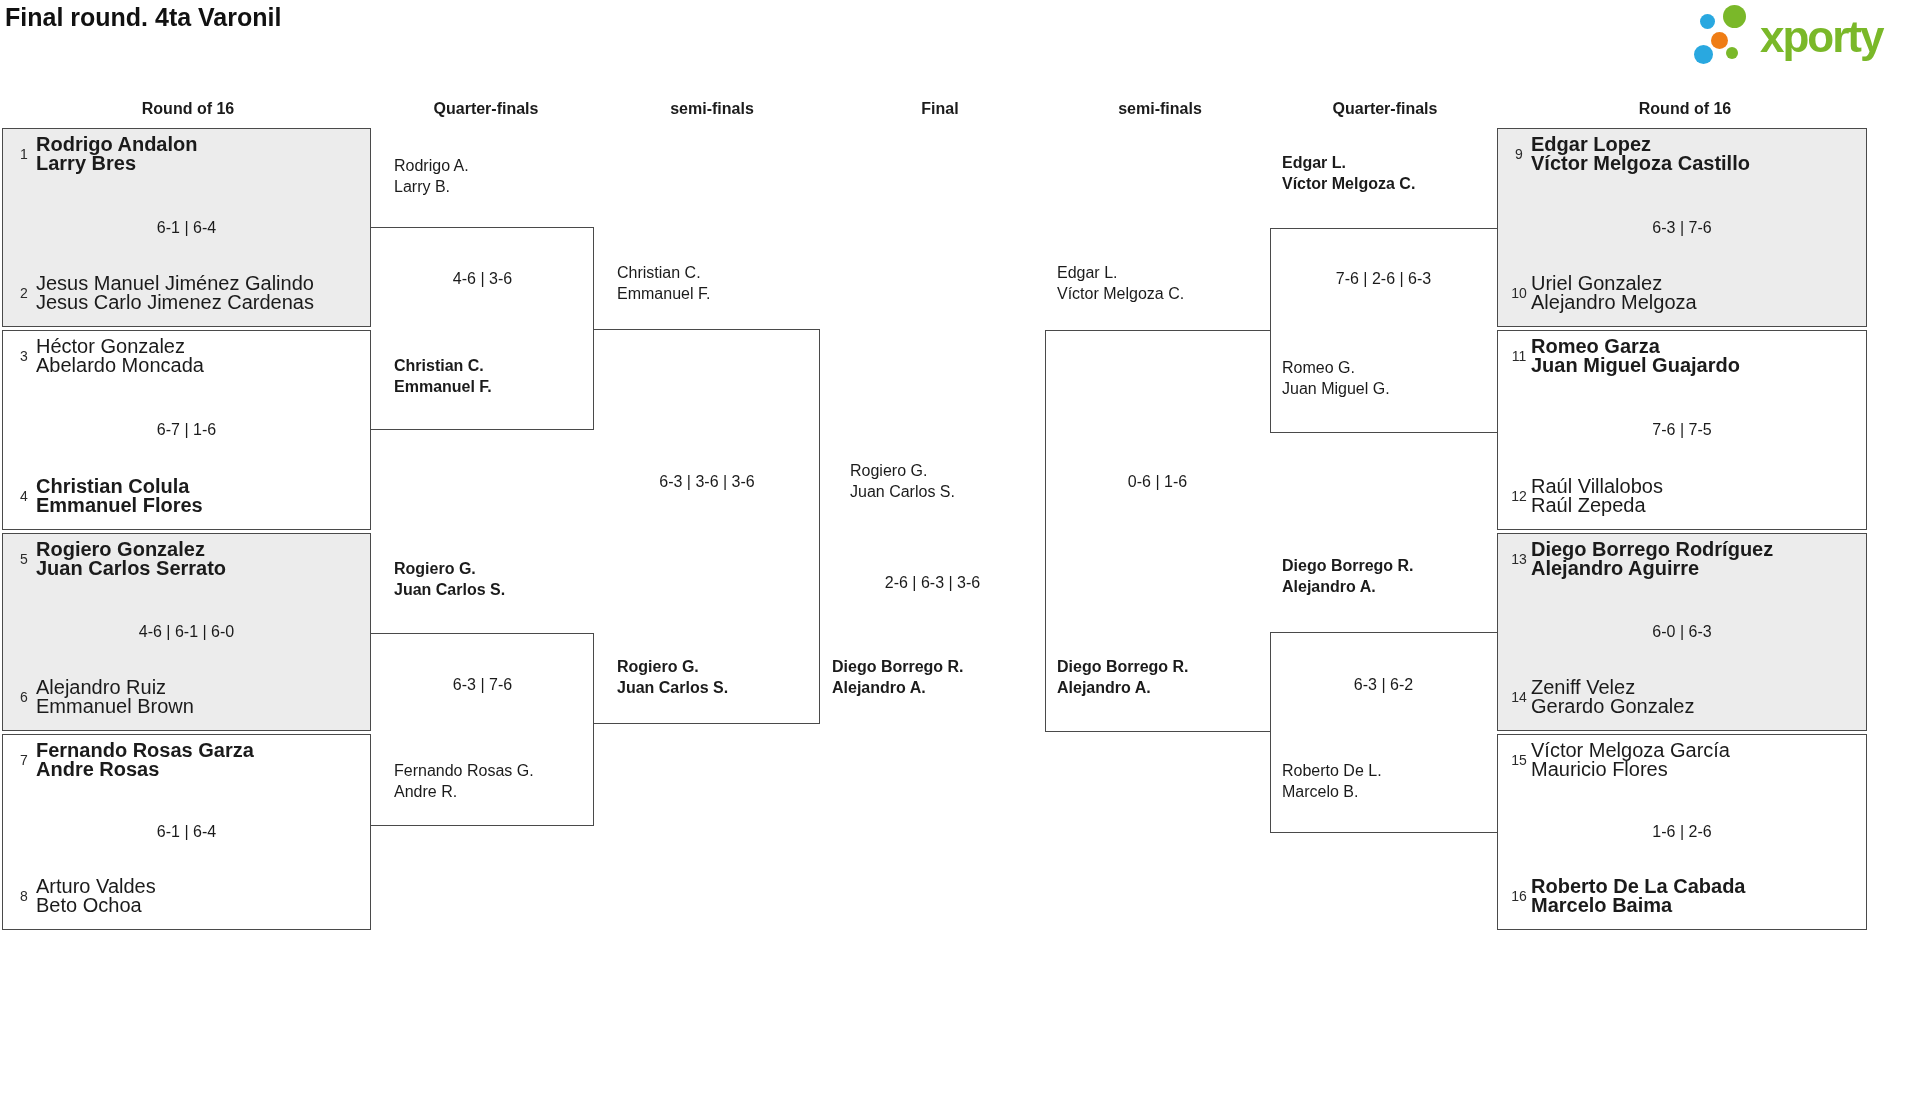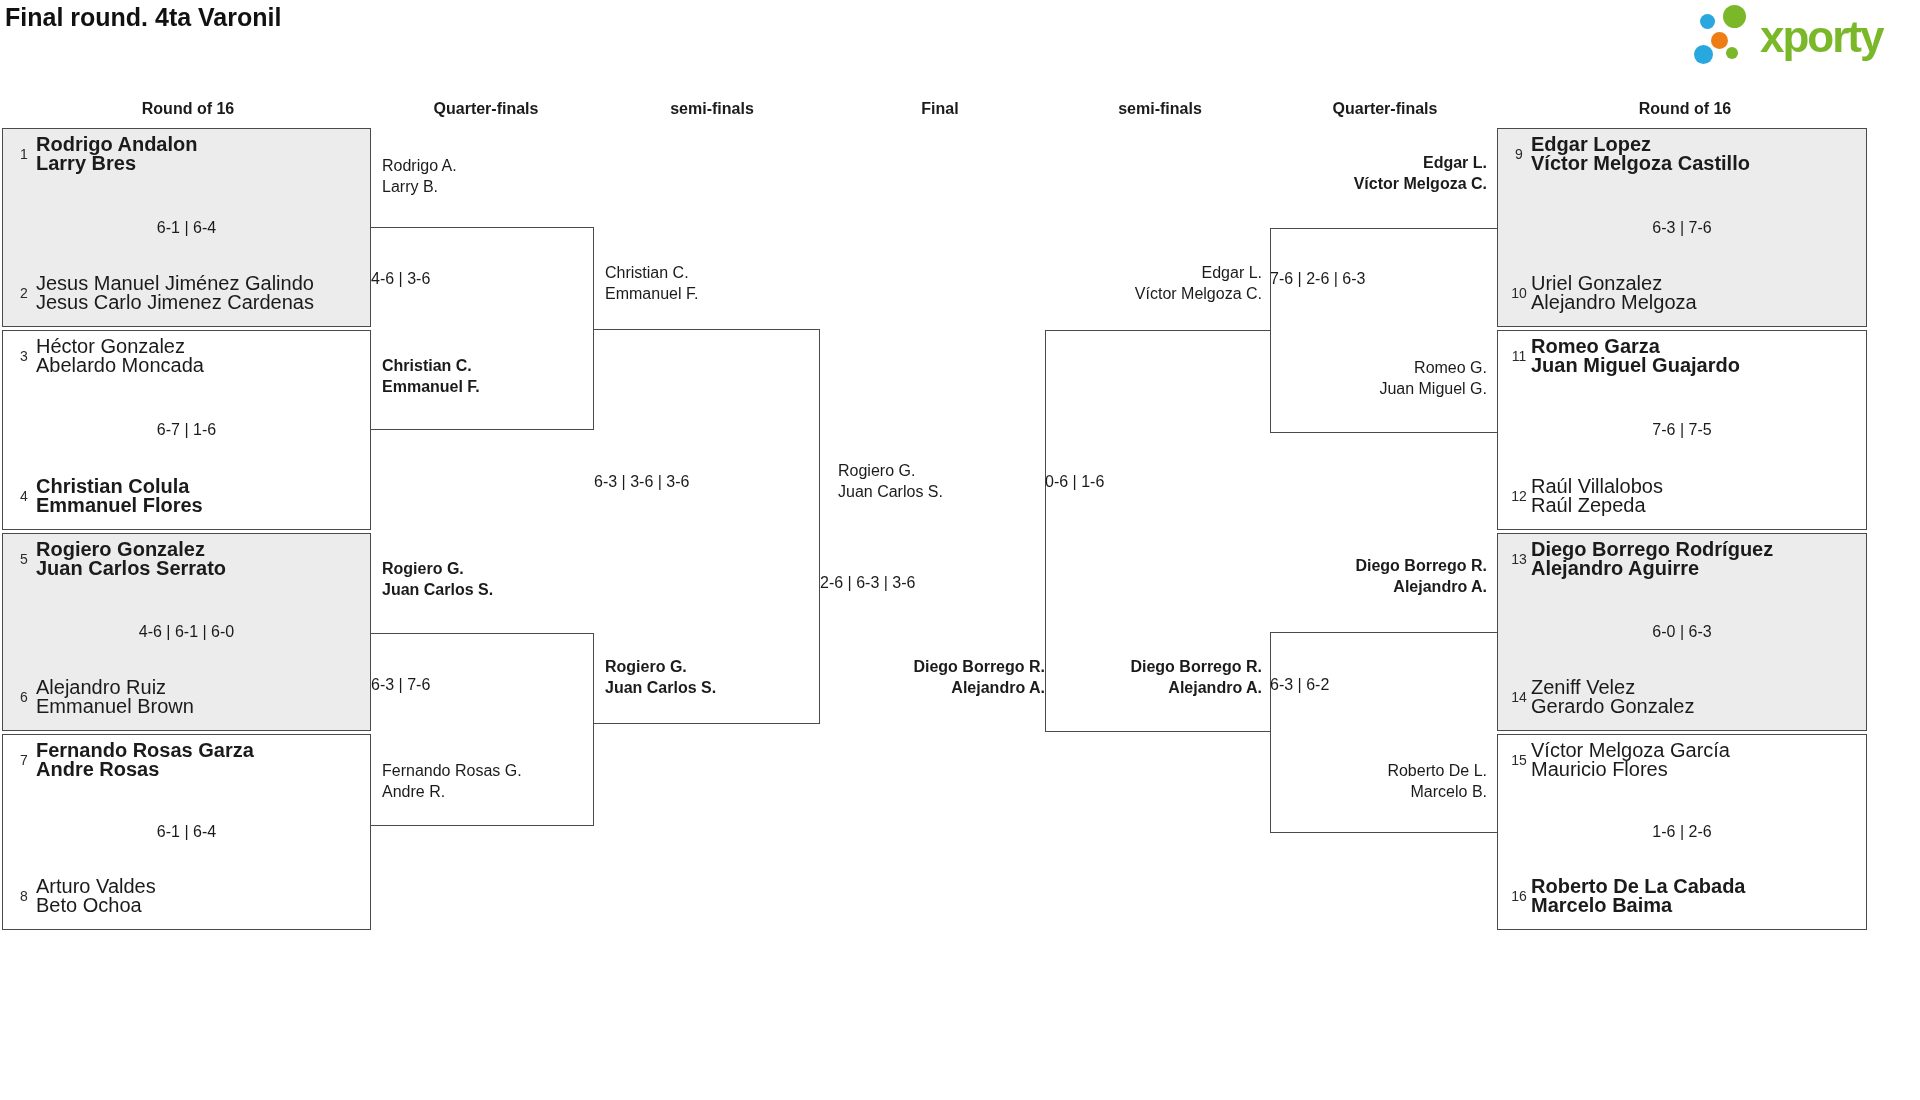--- a/index.html
+++ b/index.html
@@ -19,23 +19,23 @@
   .slot.bot{bottom:14px;}
   .seed{flex:none;width:24px;padding-left:3px;font-size:14px;color:#2a2a2a;text-align:center;}
   .names{font-size:20px;line-height:19px;}
   .b{font-weight:700;}
   .score{position:absolute;left:0;right:0;top:50%;margin-top:-9px;text-align:center;font-size:16px;}
   
   .conn{position:absolute;box-sizing:border-box;border:1px solid #4a4a4a;background:transparent;}
   .connL{border-left:none;}
   .connR{border-right:none;}
   
-  .flabel{position:absolute;font-size:16px;line-height:21px;}
-  .ra{text-align:right;}
-  .fscore{position:absolute;font-size:16px;text-align:left;}
+  .flabel{position:absolute;font-size:16px;line-height:21px;margin-left:12px;}
+  .ra{text-align:left;}
+  .fscore{position:absolute;font-size:16px;text-align:center;}
   
   .logo{position:absolute;left:1692px;top:3px;width:228px;height:72px;}
   .logo .dot{position:absolute;border-radius:50%;}
   .logo .wordmark{position:absolute;left:60px;top:12px;font-size:44px;line-height:44px;
                   font-weight:800;letter-spacing:-2px;color:#7ab829;margin-left:8px;}
 </style>
 </head>
 <body>
 
 <div id="canvas">

